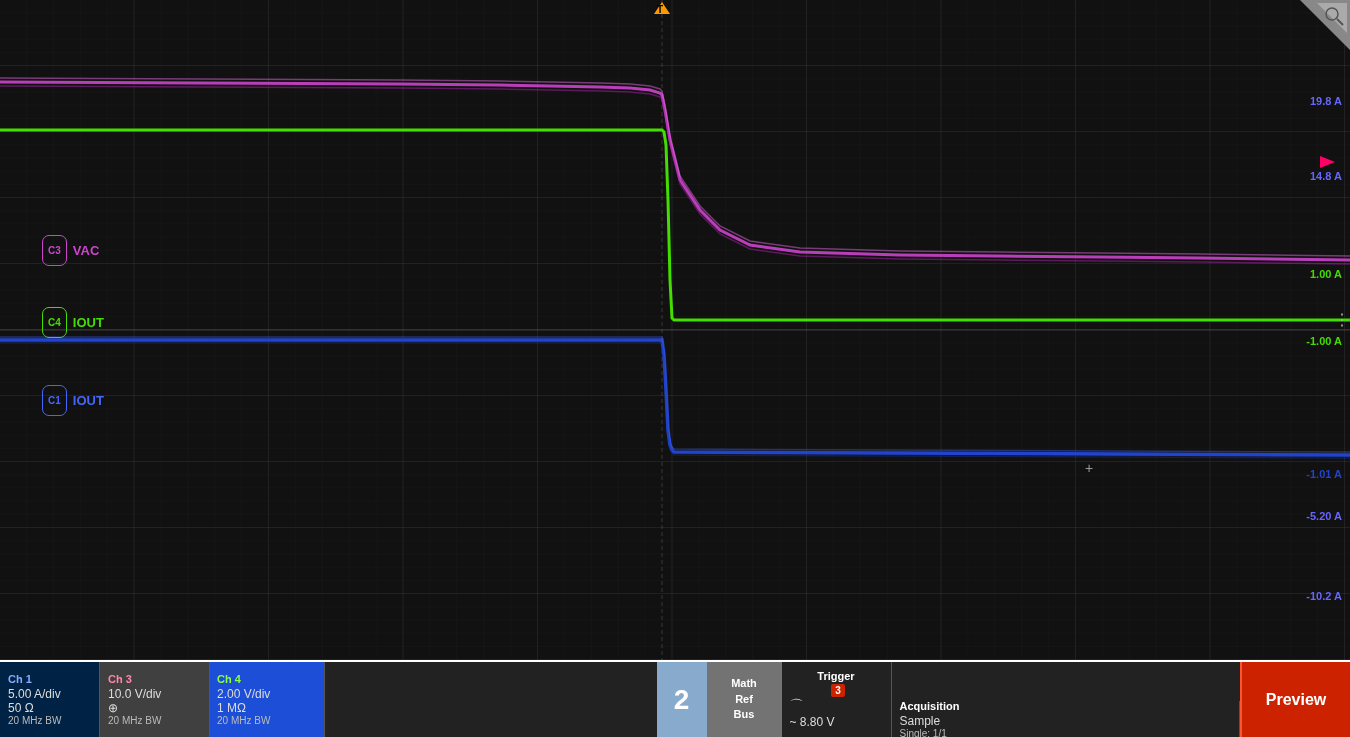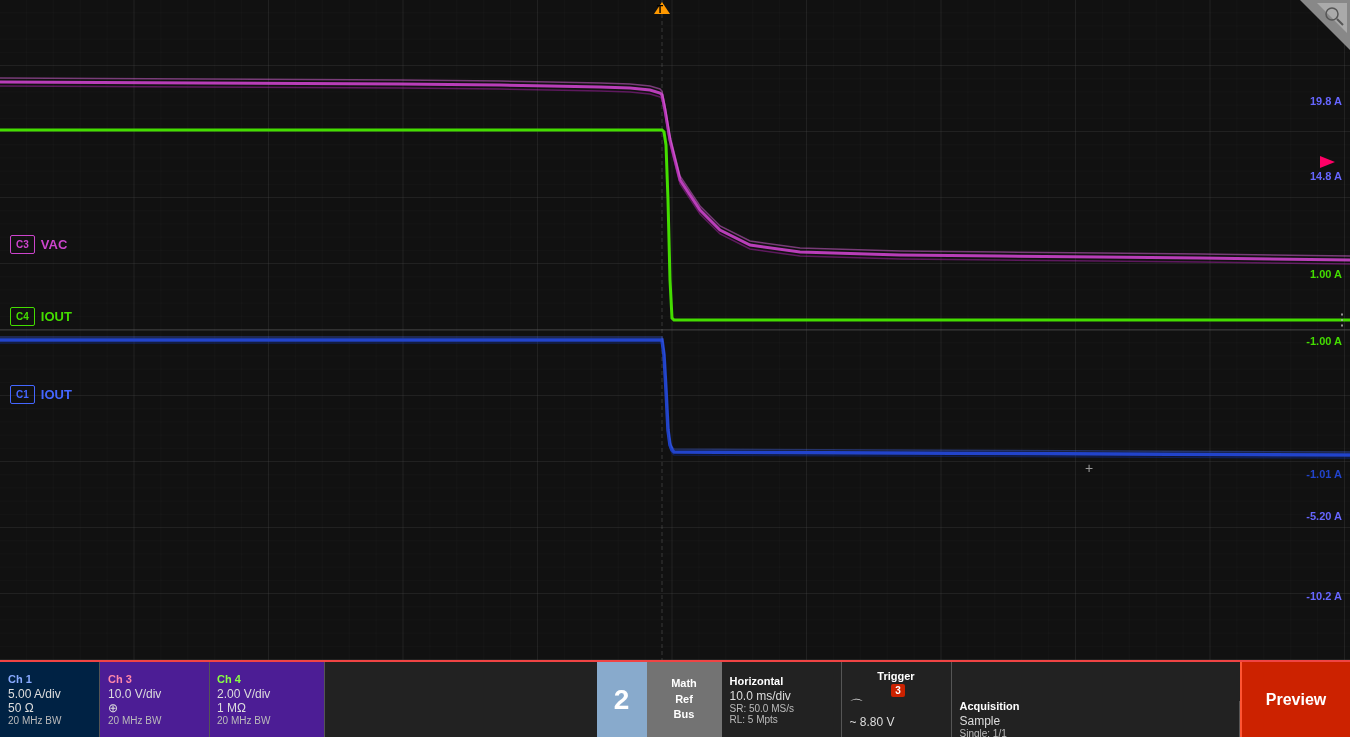--- a/index.html
+++ b/index.html
@@ -37,46 +37,47 @@
       position: absolute;
       left: 10px;
       font-size: 13px;
       font-weight: bold;
       display: flex;
       align-items: center;
       gap: 6px;
     }
     .ch-badge {
       display: inline-block;
-      padding: 3px 5px;
+      padding: 9px 5px;
       border: 1.5px solid;
-      border-radius: 2px;
+      border-radius: 7px;
       font-size: 11px;
       font-weight: bold;
+      margin-left: 32px;
     }
 
     
     #waveform-svg {
       position: absolute;
       top: 0; left: 0;
       width: 1350px;
       height: 660px;
     }
 
     
     #bottom-panel {
       position: absolute;
       top: 660px;
       left: 0;
       width: 1350px;
       height: 77px;
       background: #222;
       display: flex;
       align-items: stretch;
-      border-top: 2px solid #ef4444;
+      border-top: 2px solid #ffffff;
     }
 
     .panel-section {
       display: flex;
       flex-direction: column;
       justify-content: center;
       padding: 4px 8px;
       border-right: 1px solid #555;
     }
 
@@ -94,28 +95,28 @@
 
     
     #ch1-section {
       background: #002244;
       min-width: 100px;
     }
     #ch1-section .panel-section-title { color: #88aaff; }
 
     
     #ch3-section {
-      background: #4c1d95;
+      background: #404040;
       min-width: 110px;
     }
     #ch3-section .panel-section-title { color: #ff88aa; }
 
     
     #ch4-section {
-      background: #4c1d95;
+      background: #1d4ed8;
       min-width: 115px;
       padding-left: 7px;
     }
     #ch4-section .panel-section-title { color: #88ff44; }
 
     
     #num2-btn {
       min-width: 50px;
       background: #88aacc;
       display: flex;
@@ -423,26 +424,20 @@
   <div id="num2-btn">
     <span>2</span>
   </div>
 
   <div id="mathrefbus-section">
     <span style="white-space:pre-line;text-align:center;">Math
 Ref
 Bus</span>
   </div>
 
-  <div class="panel-section" id="horizontal-section">
-    <div class="panel-section-title">Horizontal</div>
-    <div class="panel-section-value">10.0 ms/div</div>
-    <div class="panel-section-value small-text">SR: 50.0 MS/s</div>
-    <div class="panel-section-value small-text">RL: 5 Mpts</div>
-  </div>
 
   <div class="panel-section" id="trigger-section">
     <div style="display:flex;align-items:center;flex-direction:column;">
       <span class="panel-section-title">Trigger</span>
       <span class="trigger-num-badge">3</span>
     </div>
     <div class="panel-section-value" style="font-size:14px;">⌒</div>
     <div class="panel-section-value">~ 8.80 V</div>
   </div>
 

